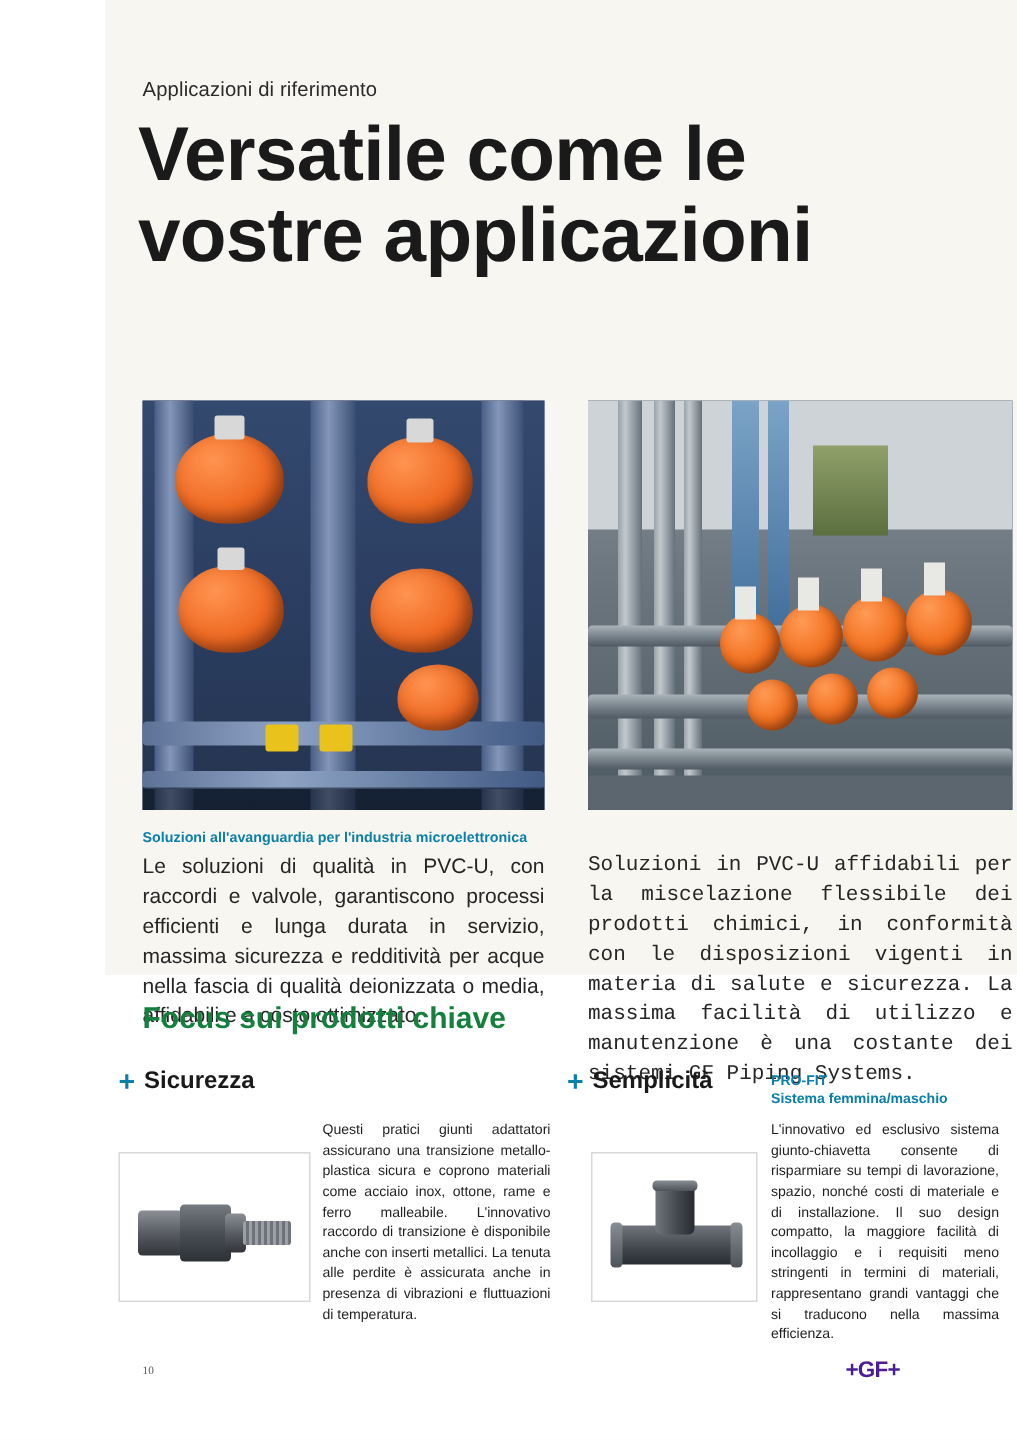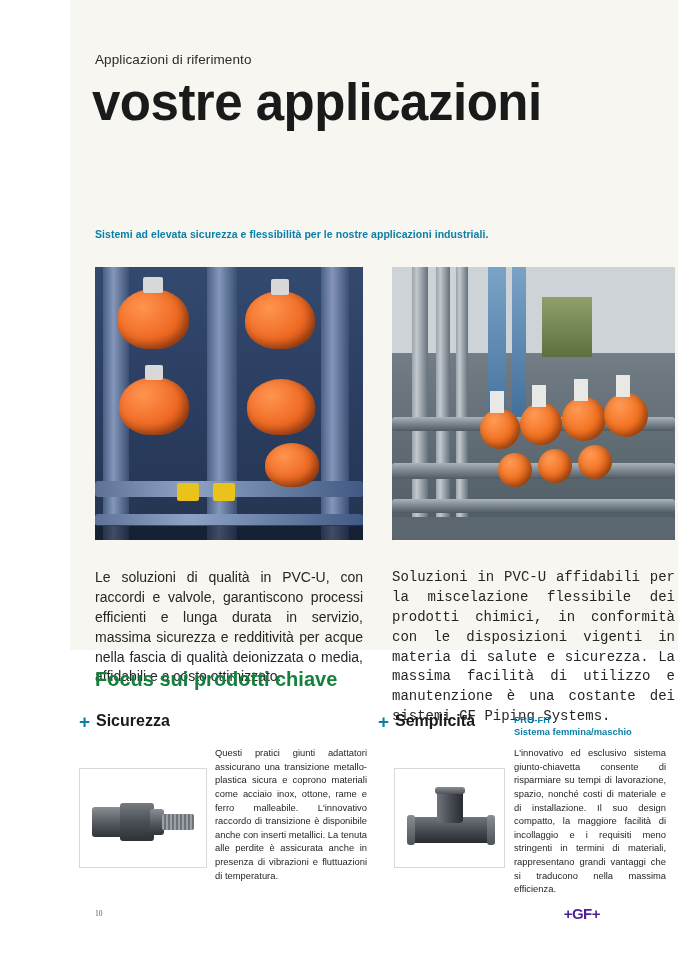--- a/index.html
+++ b/index.html
@@ -278,24 +278,24 @@
 <body>
 
 <div class="page">
   <div class="left-band"></div>
   <div class="top-section"></div>
   <div class="bottom-section"></div>
 
   <div class="eyebrow">Applicazioni di riferimento</div>
 
   <div class="headline">
+    <span>Versatile come le</span>
     <span class="l2">vostre applicazioni</span>
   </div>
 
-  <div class="subhead">Sistemi ad elevata sicurezza e flessibilità per le nostre applicazioni industriali.</div>
 
   <div class="photo photo-left">
     <div class="pl-bg"></div>
     <div class="pl-vpipe" style="left:8px; top:0; width:26px; height:273px;"></div>
     <div class="pl-vpipe" style="left:112px; top:0; width:30px; height:273px;"></div>
     <div class="pl-vpipe" style="left:226px; top:0; width:28px; height:273px;"></div>
     <div class="pl-pipe" style="left:0; top:214px; width:268px; height:16px;"></div>
     <div class="pl-pipe" style="left:0; top:247px; width:268px; height:12px;"></div>
     <div class="pl-tank" style="left:22px; top:22px; width:72px; height:60px;"></div>
     <div class="pl-tank" style="left:150px; top:24px; width:70px; height:58px;"></div>
@@ -329,20 +329,21 @@
     <div class="pr-tank" style="left:106px; top:186px; width:34px; height:34px;"></div>
     <div class="pr-tank" style="left:146px; top:182px; width:34px; height:34px;"></div>
     <div class="pr-tank" style="left:186px; top:178px; width:34px; height:34px;"></div>
     <div class="pr-white" style="left:98px; top:124px; width:14px; height:22px;"></div>
     <div class="pr-white" style="left:140px; top:118px; width:14px; height:22px;"></div>
     <div class="pr-white" style="left:182px; top:112px; width:14px; height:22px;"></div>
     <div class="pr-white" style="left:224px; top:108px; width:14px; height:22px;"></div>
     <div class="pr-pipe" style="left:0; top:250px; width:283px; height:23px; background:#5b666e;"></div>
   </div>
 
+  <div class="cap-title cap-left-title">Soluzioni all'avanguardia per l'industria microelettronica</div>
   <div class="cap-body cap-left-body">Le soluzioni di qualità in PVC-U, con raccordi e valvole, garantiscono processi efficienti e lunga durata in servizio, massima sicurezza e redditività per acque nella fascia di qualità deionizzata o media, affidabili e a costo ottimizzato.</div>
   <div class="cap-body cap-right-body">Soluzioni in PVC-U affidabili per la miscelazione flessibile dei prodotti chimici, in conformità con le disposizioni vigenti in materia di salute e sicurezza. La massima facilità di utilizzo e manutenzione è una costante dei sistemi GF Piping Systems.</div>
 
   <div class="focus-title">Focus sui prodotti chiave</div>
 
   <div class="plus" style="left:31px; top:712px;">+</div>
   <div class="feature-name" style="left:48px; top:712px;">Sicurezza</div>
   <div class="prod-body" style="left:167px; top:746px;">Questi pratici giunti adattatori assicurano una transizione metallo-plastica sicura e coprono materiali come acciaio inox, ottone, rame e ferro malleabile. L'innovativo raccordo di transizione è disponibile anche con inserti metallici. La tenuta alle perdite è assicurata anche in presenza di vibrazioni e fluttuazioni di temperatura.</div>
   <div class="prod-img prod-img-left">
     <div class="uc-nut" style="left:12px; top:38px; width:30px; height:30px;"></div>

